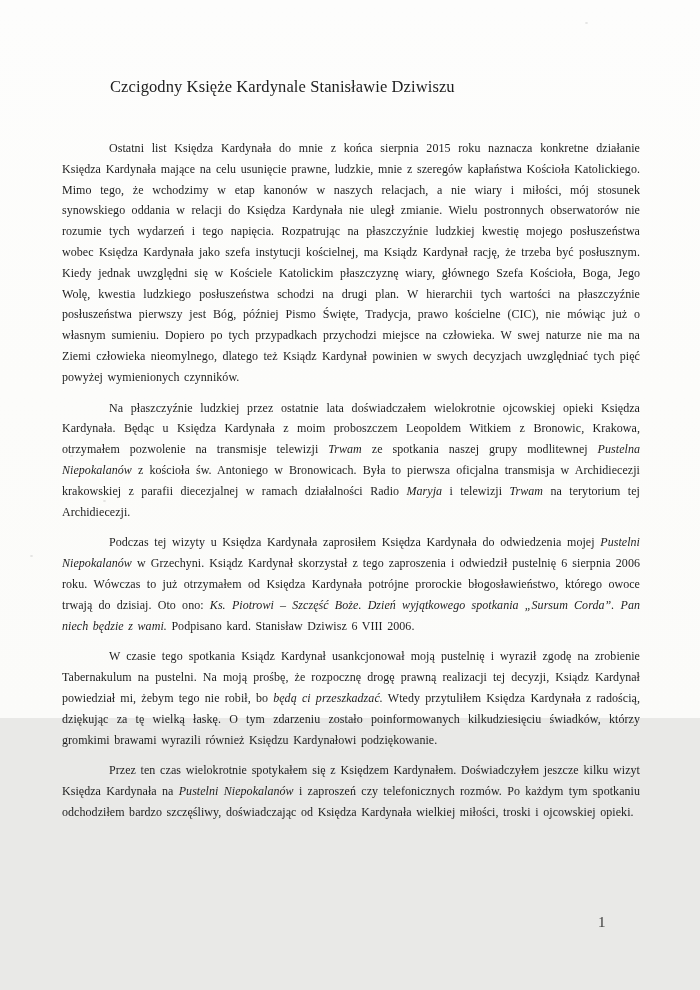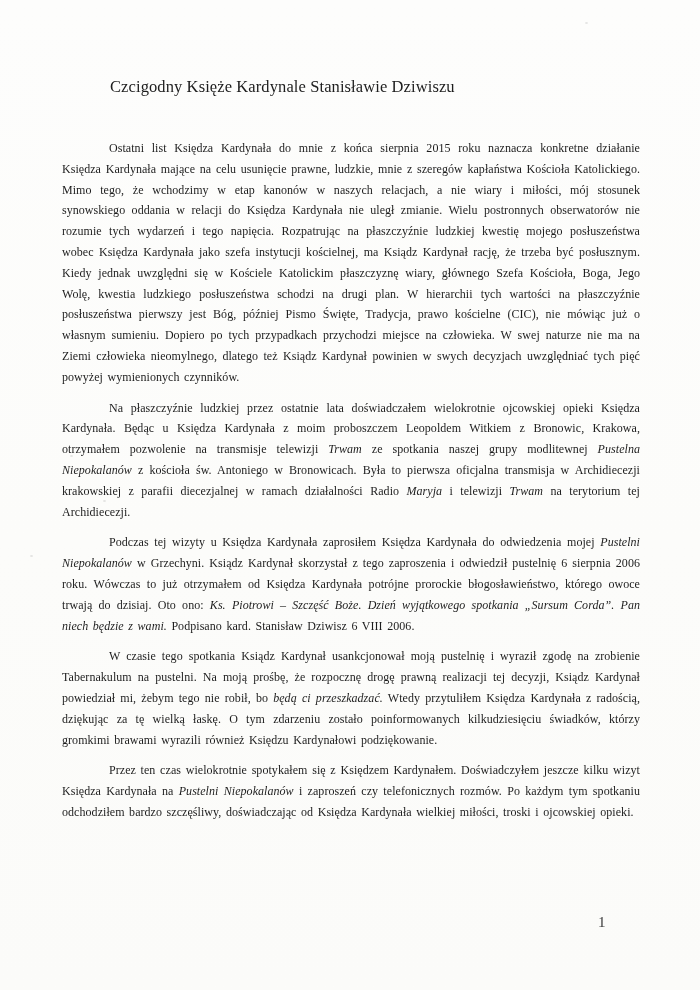--- a/index.html
+++ b/index.html
@@ -8,21 +8,21 @@
   }
   body {
     width: 700px;
     height: 990px;
     background: #e9e9e7;
     overflow: hidden;
   }
   .page {
     position: relative;
     width: 700px;
-    height: 990px;
+    height: 718px;
     background: linear-gradient(180deg, #fdfdfc 0%, #fcfcfa 55%, #fbfbf9 100%);
     font-family: "Liberation Serif", "DejaVu Serif", serif;
     color: #1d1d1d;
     box-sizing: border-box;
   }
   .content {
     position: absolute;
     left: 62px;
     top: 76px;
     width: 578px;

